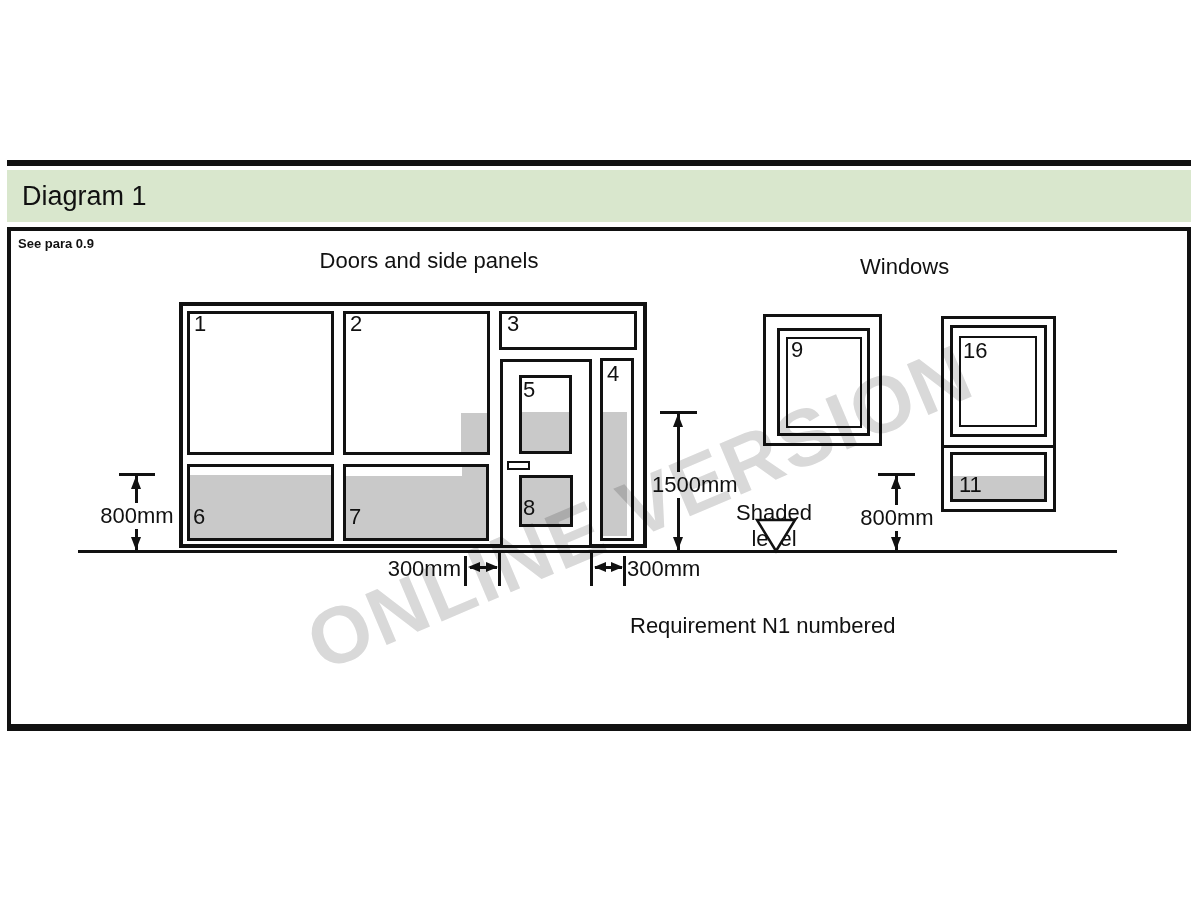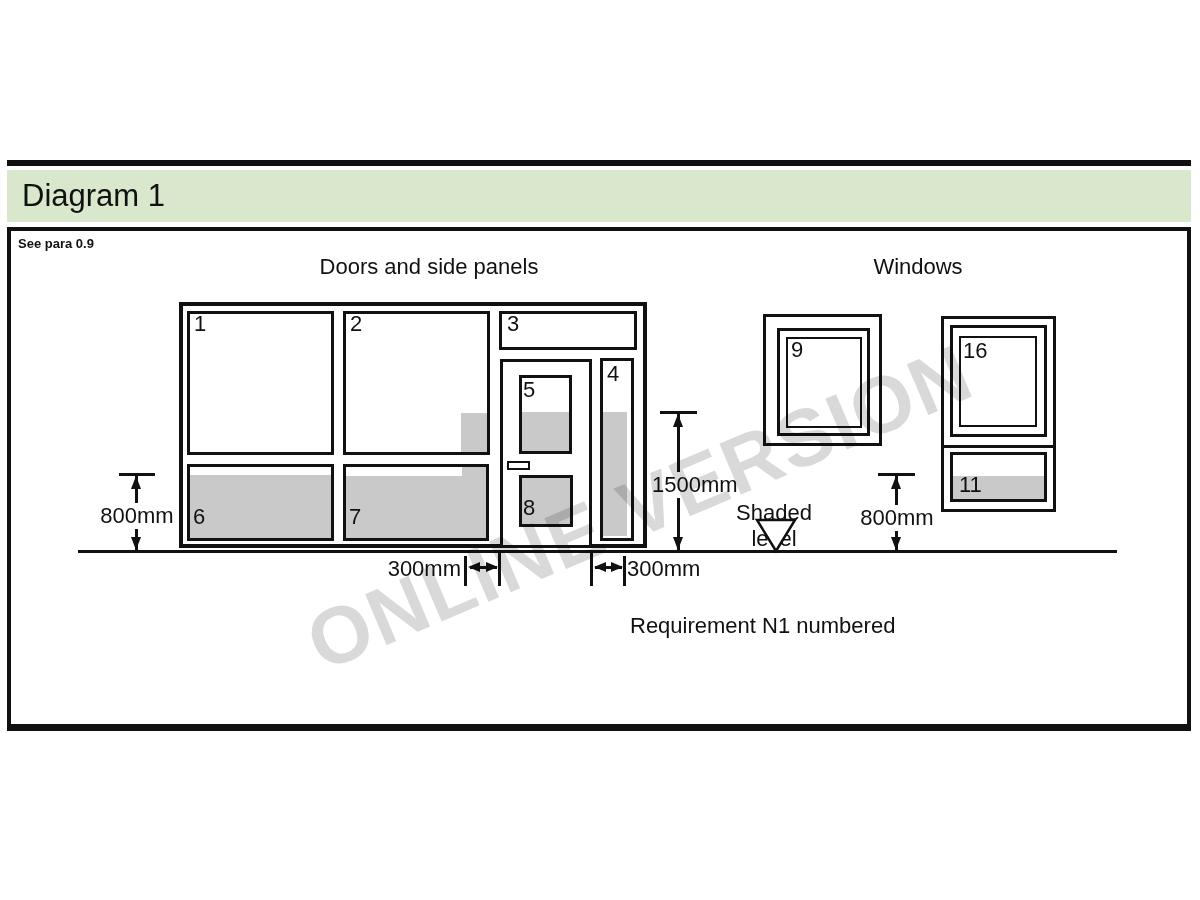--- a/index.html
+++ b/index.html
@@ -3,28 +3,28 @@
 <meta charset="utf-8">
 <style>
   html,body{margin:0;padding:0;background:#fff;}
   body{width:1200px;height:900px;position:relative;overflow:hidden;
        font-family:"Liberation Sans", sans-serif;color:#111;}
   .abs{position:absolute;box-sizing:border-box;}
   
   .top-rule{left:7px;top:160px;width:1184px;height:6px;background:#111;}
   .green-bar{left:7px;top:170px;width:1184px;height:52px;background:var(--green,#d9e7cd);
              display:flex;align-items:center;padding-left:15px;}
-  .doc-label{font-size:31px;letter-spacing:0;text-align:right;}
+  .doc-label{font-size:27px;letter-spacing:0;text-align:right;}
   .doc-title{font-size:27px;font-weight:bold;margin-left:36px;letter-spacing:-0.3px;}
   
   .fig-box{left:7px;top:227px;width:1184px;height:504px;border:4px solid #111;border-bottom-width:7px;background:#fff;}
   .see-para{left:18px;top:236px;font-size:13px;font-weight:bold;}
   .sec-head{font-size:22px;}
-  .h-doors{left:318px;top:254px;width:222px;text-align:center;}
-  .h-windows{left:860px;top:254px;width:116px;text-align:center;}
+  .h-doors{left:318px;top:248px;width:222px;text-align:center;}
+  .h-windows{left:860px;top:254px;width:116px;text-align:left;}
   
   .rect{border:3px solid #111;background:#fff;}
   .outer-frame{left:179px;top:302px;width:468px;height:246px;border-width:4px;}
   .p1{left:187px;top:311px;width:147px;height:144px;}
   .p2{left:343px;top:311px;width:147px;height:144px;}
   .p3{left:499px;top:311px;width:138px;height:39px;}
   .door{left:500px;top:359px;width:92px;height:189px;}
   .p5{left:519px;top:375px;width:53px;height:79px;}
   .handle{left:507px;top:461px;width:23px;height:9px;border:2px solid #111;background:#fff;}
   .p8{left:519px;top:475px;width:54px;height:52px;background:var(--shade,#c9c9c9);}

